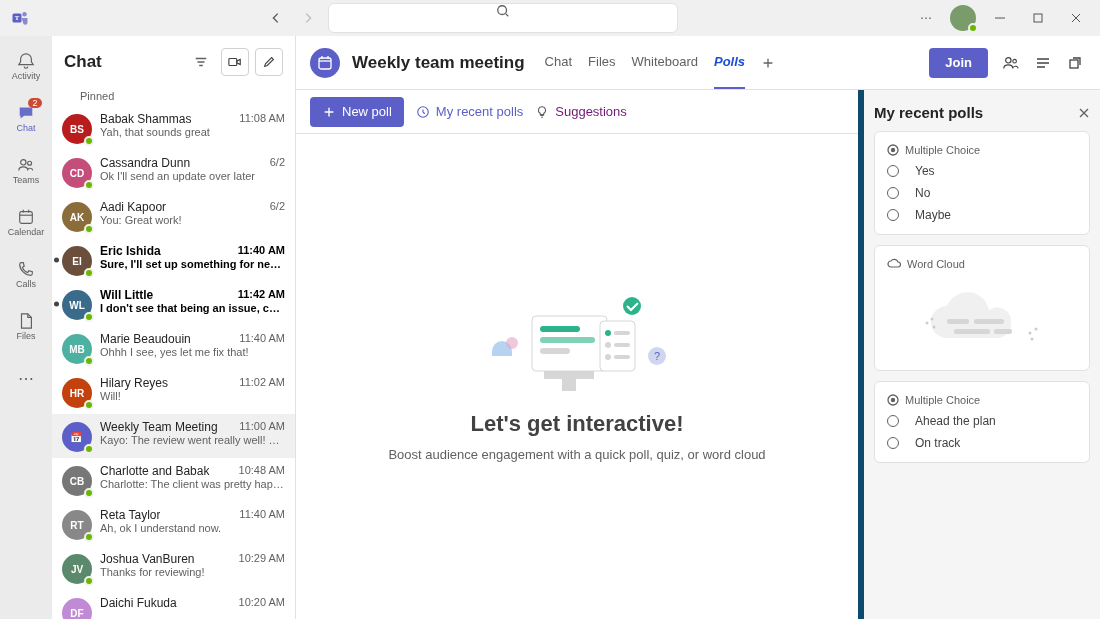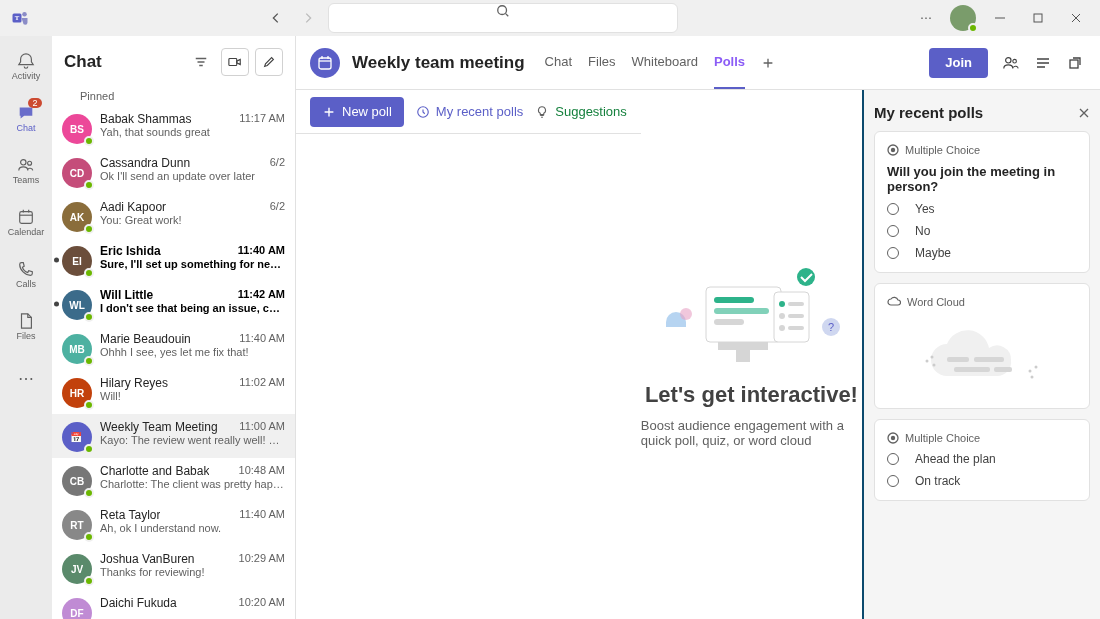--- a/index.html
+++ b/index.html
@@ -63,34 +63,34 @@
 .conv.unread::before { content:""; position:absolute; left:2px; top:50%; transform:translateY(-50%); width:5px; height:5px; background:#444; border-radius:50%; }
 
 .main { flex:1; display:flex; flex-direction:column; background:#fff; overflow:hidden; }
 .mainhead {
   height: 54px; border-bottom:1px solid #e1e1e1; display:flex; align-items:center; padding:0 14px; gap:12px;
 }
 .meetingicon { width:30px; height:30px; border-radius:50%; background:#5b5fc7; display:flex; align-items:center; justify-content:center; color:#fff; }
 .mainhead h1 { font-size:17px; font-weight:700; }
 .tabs { display:flex; gap:16px; margin-left:8px; height:100%; align-items:center; }
 .tab { color:#616161; font-size:13px; height:100%; display:flex; align-items:center; border-bottom:2px solid transparent; }
-.tab.active { color:#8b5cf6; font-weight:600; border-bottom-color:#5b5fc7; }
+.tab.active { color:#1d4ed8; font-weight:600; border-bottom-color:#5b5fc7;font-style:italic; }
 .mainhead .grow { flex:1; }
 .btn {
   height:30px; padding:0 16px; border-radius:4px; border:none; background:#5b5fc7; color:#fff; font-size:13px; font-weight:600; display:inline-flex; align-items:center; gap:6px;
 }
 .headactions { display:flex; gap:10px; align-items:center; color:#424242; }
 .headactions .hicon { width:22px; height:22px; display:flex; align-items:center; justify-content:center; }
 
 .maincontent { flex:1; display:flex; overflow:hidden; }
-.pollpane { flex:1; display:flex; flex-direction:row; border-right:2px solid #0c4a6e; overflow:hidden; }
+.pollpane { flex:1; display:flex; flex-direction:column; border-right:6px solid #0c4a6e; overflow:hidden; }
 .polltoolbar { height:44px; display:flex; align-items:center; padding:0 14px; gap:12px; border-bottom:1px solid #e1e1e1; }
 .pillbtn { height:30px; padding:0 12px; border-radius:4px; background:#5b5fc7; color:#fff; display:inline-flex; align-items:center; gap:6px; font-size:13px; }
 .linklike { display:inline-flex; align-items:center; gap:6px; color:#5b5fc7; font-size:13px; }
-.linklike.muted { color:#15803d; }
+.linklike.muted { color:#701a75; }
 .emptystate { flex:1; display:flex; flex-direction:column; align-items:center; justify-content:center; gap:10px; color:#424242; }
 .emptystate h3 { font-size:22px; font-weight:700; }
 .emptystate p { color:#616161; font-size:13px; }
 
 .sidepanel { width:236px; display:flex; flex-direction:column; padding:14px 10px; gap:10px; background:#f5f5f5; overflow-y:auto; }
 .sidepanel .sphead { display:flex; align-items:center; justify-content:space-between; }
 .sidepanel h3 { font-size:15px; font-weight:700; }
 .sidepanel .spsub { font-size:11px; color:#616161; }
 .card { background:#fff; border:1px solid #e1e1e1; border-radius:6px; padding:12px; display:flex; flex-direction:column; gap:8px; }
 .card .type { display:flex; align-items:center; gap:6px; color:#616161; font-size:11px; }
@@ -236,25 +236,25 @@
       </div>
       <div class="iconbtn">
         <svg width="14" height="14" viewBox="0 0 16 16">
             <path d="M3 13l1-3 7-7 2 2-7 7-3 1z" fill="none" stroke="#424242" stroke-width="1.3"></path>
           </svg>
       </div>
     </div>
     <div class="section-label">Pinned</div>
     <div class="convlist" id="pinnedlist">
         <div class="conv">
-          <div class="avatar" style="background:#ec4899;">BS<span class="presence"></span></div>
+          <div class="avatar" style="background:#b91c1c;">BS<span class="presence"></span></div>
           <div class="col">
             <div class="row1">
               <span class="name">Babak Shammas</span>
-              <span class="time">11:17 AM</span>
+              <span class="time">11:08 AM</span>
             </div>
             <div class="preview">Yah, that sounds great</div>
           </div>
         </div>
         <div class="conv">
           <div class="avatar" style="background:#c54d7a;">CD<span class="presence"></span></div>
           <div class="col">
             <div class="row1">
               <span class="name">Cassandra Dunn</span>
               <span class="time">6/2</span>
@@ -480,21 +480,20 @@
         </div>
         <div id="pollcards">
             <div class="card" style="margin-bottom: 10px;">
               <div class="type">
                 <svg width="12" height="12" viewBox="0 0 12 12">
                   <circle cx="6" cy="6" r="5" fill="none" stroke="#616161" stroke-width="1.3"></circle>
                   <circle cx="6" cy="6" r="2.2" fill="#616161"></circle>
                 </svg>
                 <span>Multiple Choice</span>
               </div>
-              <div class="q">Will you join the meeting in person?</div>
               <div class="opt">
                 <span class="radio"></span>
                 <span>Yes</span>
               </div>
               <div class="opt">
                 <span class="radio"></span>
                 <span>No</span>
               </div>
               <div class="opt">
                 <span class="radio"></span>

